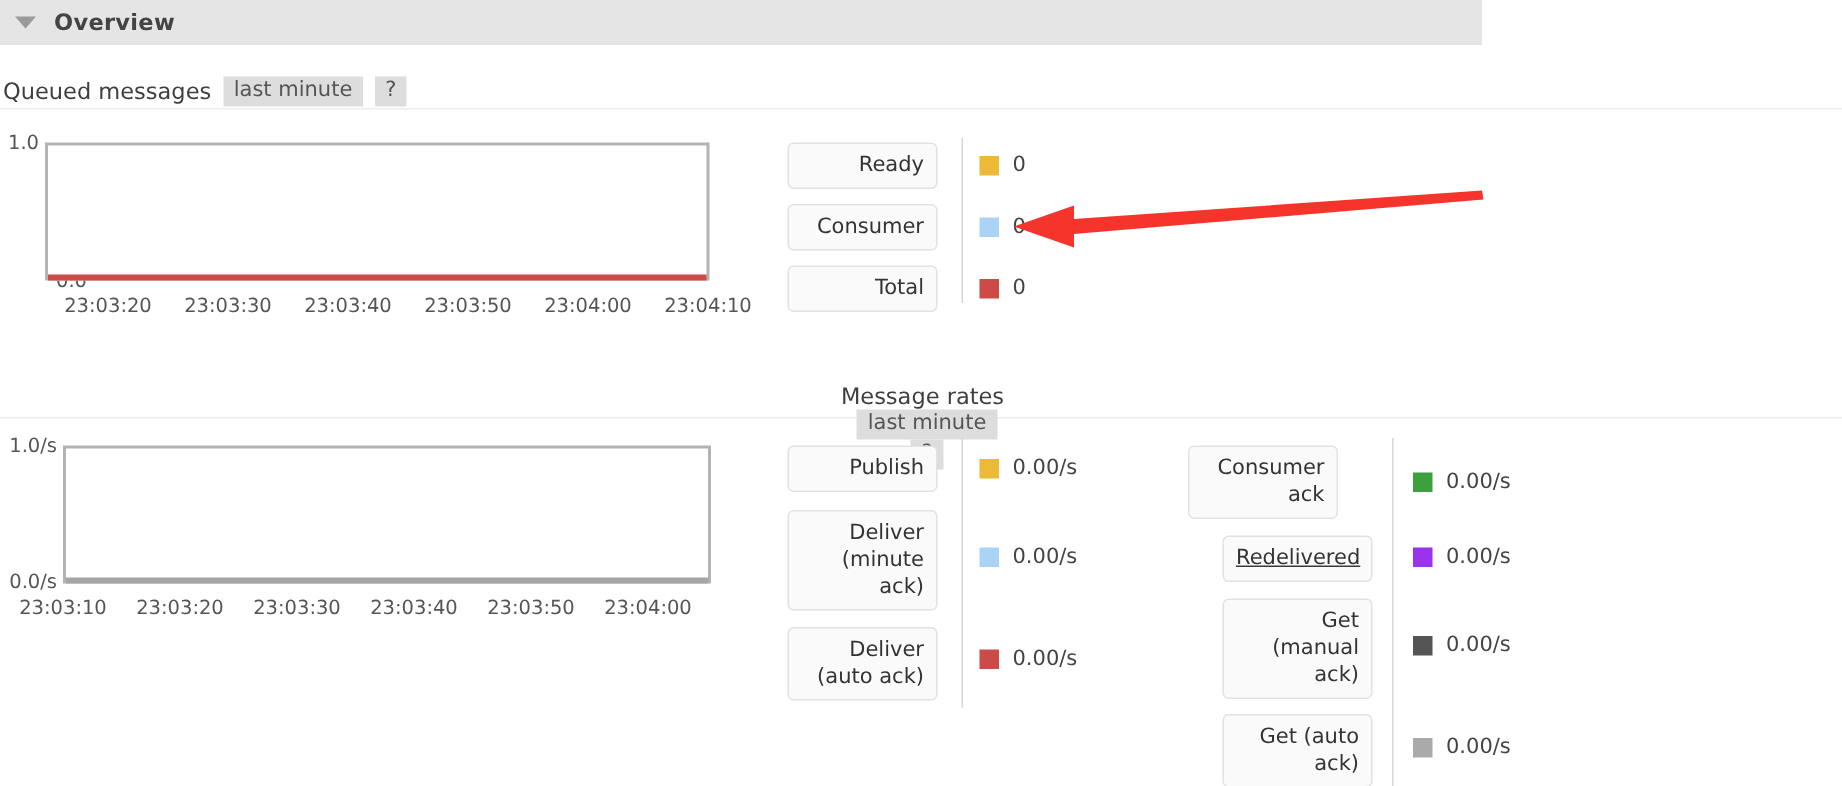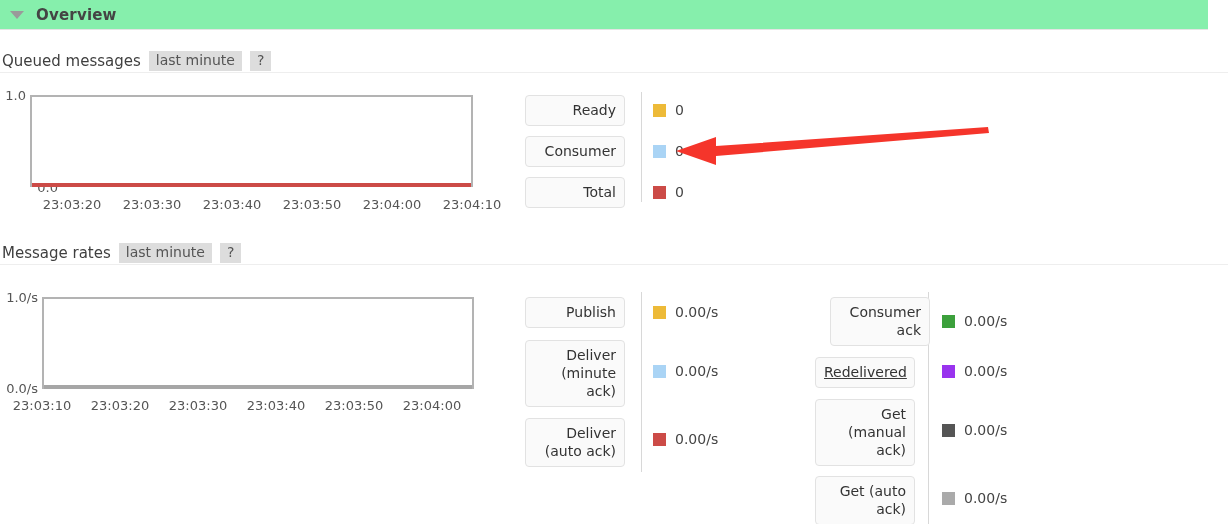--- a/index.html
+++ b/index.html
@@ -14,23 +14,23 @@
     overflow: hidden;
     font-family: "DejaVu Sans", sans-serif;
     color: #3a3a3a;
     -webkit-font-smoothing: antialiased;
   }
 
   
   .section-bar {
     position: absolute;
     left: 0; top: 0;
-    width: 1208px;
+    width: 988px;
     height: 29px;
-    background: #86efac;
+    background: #e5e5e5;
     border-bottom: 1px solid #e4e4e4;
     display: flex;
     align-items: center;
   }
   .collapse-triangle {
     width: 0; height: 0;
     margin-left: 10px;
     border-left: 7px solid transparent;
     border-right: 7px solid transparent;
     border-top: 8px solid #9a9a9a;
@@ -205,21 +205,21 @@
   <div class="legend-value-group" style="left:653px; top:184px;">
     <span class="swatch" style="background:#cc4b47;"></span>
     <span class="legend-value">0</span>
   </div>
 </div>
 
 <svg class="arrow-anno" style="left:676px; top:122px;" width="320" height="56" viewBox="0 0 320 56">
   <polygon points="0,29 40,15 40,24 312,5 313,11 40,34 40,43" fill="#f5352b"></polygon>
 </svg>
 
-<div class="subhead" style="top:241px;">
+<div class="subhead" style="top:255px;flex-direction:column;">
   <span class="subhead-label">Message rates</span>
   <span class="badge">last minute</span>
   <span class="badge help">?</span>
 </div>
 
 <div class="chart-wrap">
   <div class="ytick" style="left:0px; top:290px; width:38px;">1.0/s</div>
   <div class="ytick" style="left:0px; top:381px; width:38px;">0.0/s</div>
 
   <div class="chart-box" style="left:42px; top:297px; width:432px; height:92px;"></div>
@@ -257,21 +257,21 @@
   </div>
   <div class="legend-value-group" style="left:653px; top:431px;">
     <span class="swatch" style="background:#cc4b47;"></span>
     <span class="legend-value">0.00/s</span>
   </div>
 </div>
 
 <div class="legend-col">
   <div class="divider" style="left:928px; top:292px; height:232px;"></div>
 
-  <div class="legend-row" style="left:830px; top:297px;align-items:flex-end;">
+  <div class="legend-row" style="left:792px; top:297px;align-items:flex-end;">
     <div class="legend-btn">Consumer ack</div>
   </div>
   <div class="legend-value-group" style="left:942px; top:313px;">
     <span class="swatch" style="background:#3ca03c;"></span>
     <span class="legend-value">0.00/s</span>
   </div>
 
   <div class="legend-row" style="left:815px; top:357px;text-decoration:underline;">
     <div class="legend-btn">Redelivered</div>
   </div>

